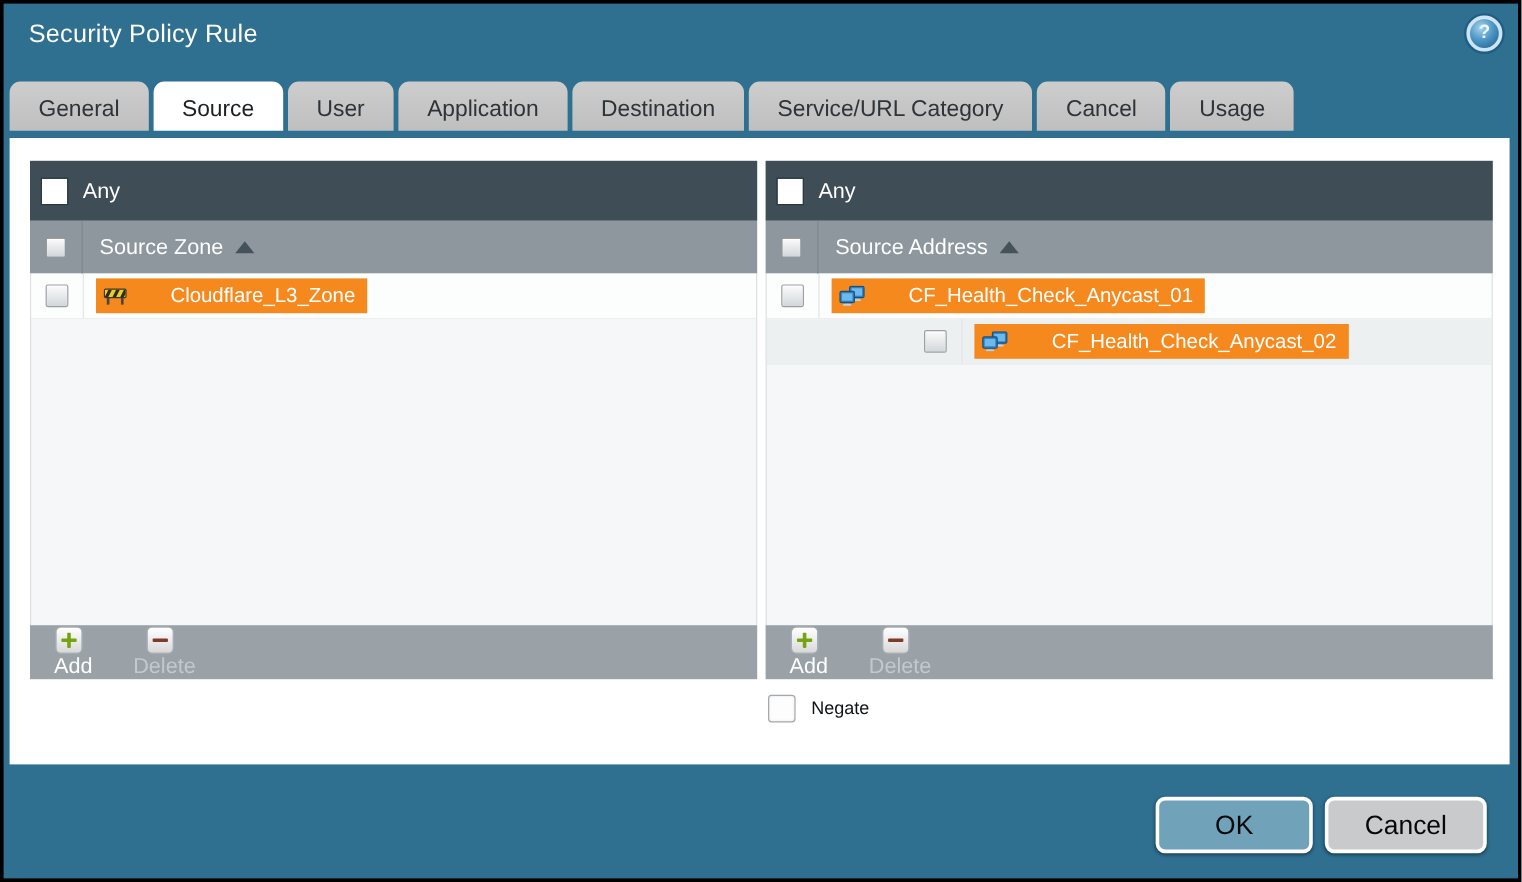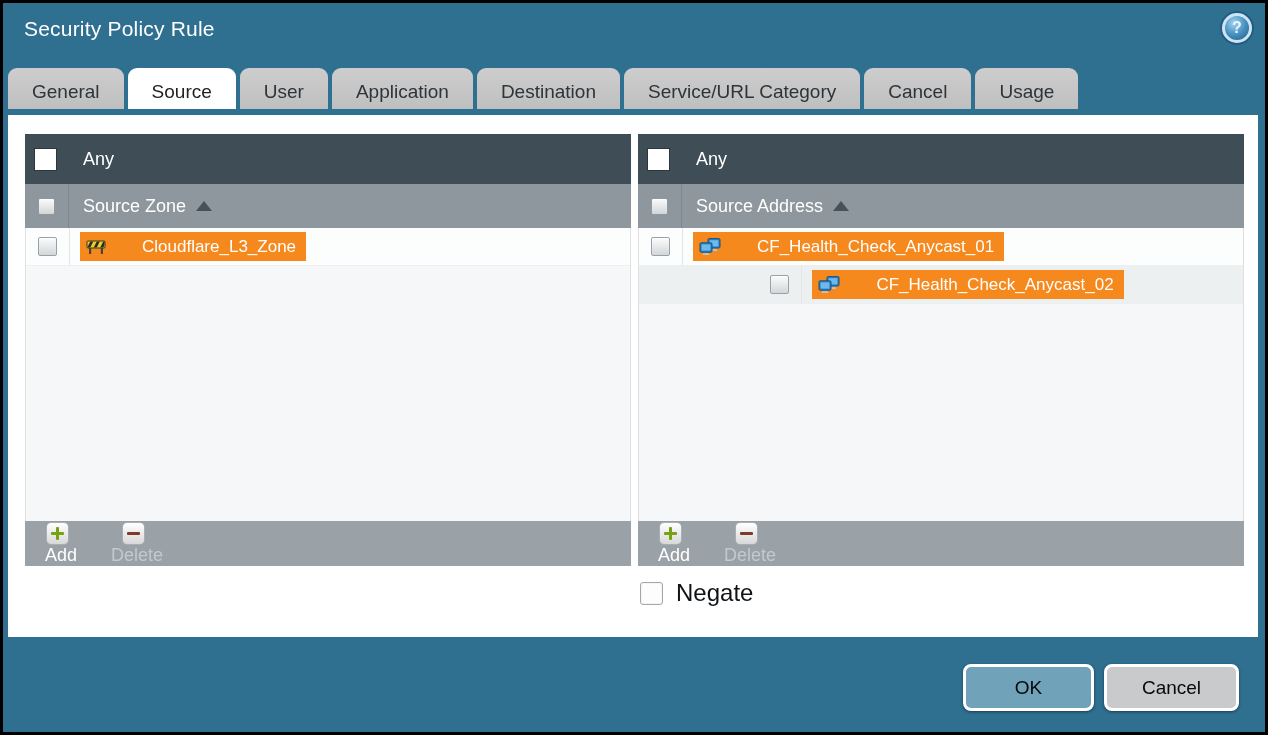--- a/index.html
+++ b/index.html
@@ -50,21 +50,21 @@
   .panel.right { left:630px; }
 
   .any-row {
     height:50px; background:#3e4d56;
     display:flex; align-items:center; padding-left:10px;
   }
   .cb-any {
     width:21px; height:21px; background:#fff;
     outline:1px solid #2b3840; cursor:pointer; flex:0 0 auto;
   }
-  .any-label { margin-left:27px; color:#fff; font-size:18px; }
+  .any-label { margin-left:13px; color:#fff; font-size:18px; }
 
   .col-header {
     height:44px; background:linear-gradient(180deg,#949da3,#89929 8);
     background:#8e979d; display:flex; align-items:center;
   }
   .col-header .cb-cell {
     width:44px; height:100%; display:flex; align-items:center; justify-content:center;
     border-right:1px solid #7d878d; flex:0 0 auto;
   }
   .cb-small {
@@ -119,28 +119,28 @@
 
   
   .negate {
     position:absolute; left:632px; top:464px;
     display:flex; align-items:center;
   }
   .cb-negate {
     width:23px; height:23px; background:#fdfdfd; border-radius:3px;
     border:1px solid #a2a8ac; box-shadow:inset 0 0 2px rgba(0,0,0,.12); cursor:pointer;
   }
-  .negate-label { margin-left:13px; font-size:24px; color:#101316; }
+  .negate-label { margin-left:13px; font-size:15px; color:#101316; }
 
   
   .dlg-btn {
     position:absolute; top:661px; height:47px;
     border:3px solid #fff; border-radius:8px;
     font-family:"Liberation Sans", sans-serif;
-    font-size:19px; color:#06090b; cursor:pointer;
+    font-size:22px; color:#06090b; cursor:pointer;
     box-shadow:0 1px 3px rgba(0,0,0,.45);
   }
   .btn-ok     { left:960px;  width:131px; background:#70a3b9; }
   .btn-cancel { left:1101px; width:135px; background:#c9cacb; }
 </style>
 </head>
 <body>
 
 <div class="frame">
 

